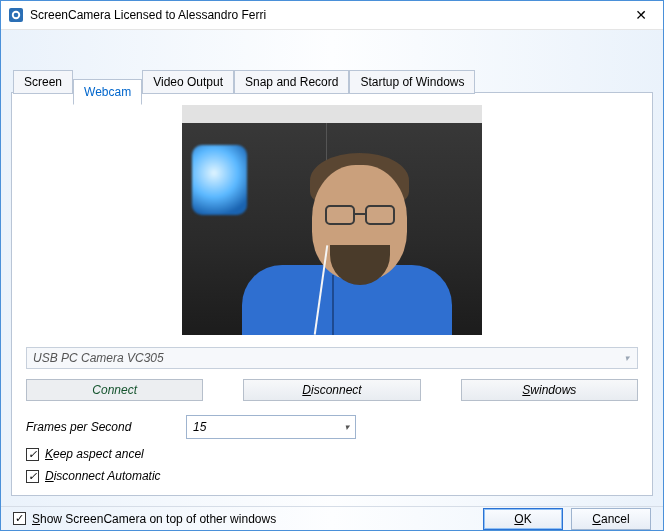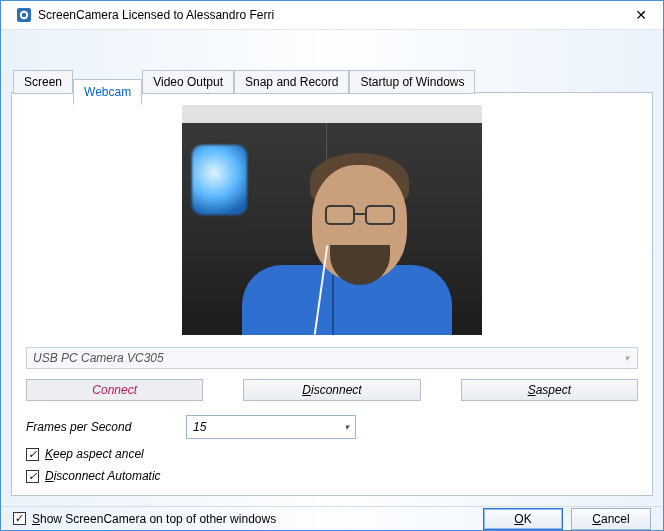--- a/index.html
+++ b/index.html
@@ -17,21 +17,21 @@
     background: #fff;
     display: flex;
     flex-direction: column;
   }
   .titlebar {
     height: 30px;
     background: #fff;
     border-bottom: 1px solid #e5e5e5;
     display: flex;
     align-items: center;
-    padding: 0 2px 0 15px;
+    padding: 0 2px 0 7px;
   }
   .titlebar-icon {
     width: 16px;
     height: 16px;
     margin-right: 6px;
     display: inline-flex;
     align-items: center;
     justify-content: center;
   }
   .titlebar-title { flex: 1; font-size: 12px; }
@@ -141,21 +141,21 @@
   .btn {
     flex: 1;
     height: 22px;
     border: 1px solid #b6bfcb;
     background: linear-gradient(#f7f8fa, #e8ecf1);
     font-size: 12px;
     display:flex; align-items:center; justify-content:center;
     cursor: pointer;
   }
   .btn.disabled {
-    color: #be185d;
+    color: #14532d;
     background: #eceef1;
     cursor: default;
   }
   .btn .ul { text-decoration: underline; }
   .form-row {
     display: flex;
     align-items: center;
     margin-top: 14px;
   }
   .form-label { width: 160px; }
@@ -252,21 +252,21 @@
       </div>
 
       <div class="btn-row">
         <div class="btn disabled">
           <span>Connect</span>
         </div>
         <div class="btn">
           <span><span class="ul">D</span><span>isconnect</span></span>
         </div>
         <div class="btn">
-          <span><span class="ul">S</span><span>aspect</span></span>
+          <span><span class="ul">S</span><span>windows</span></span>
         </div>
       </div>
 
       <div class="form-row">
         <span class="form-label">Frames per Second</span>
         <div class="fps-select">
           <span>15</span>
           <span class="chev">▾</span>
         </div>
       </div>

